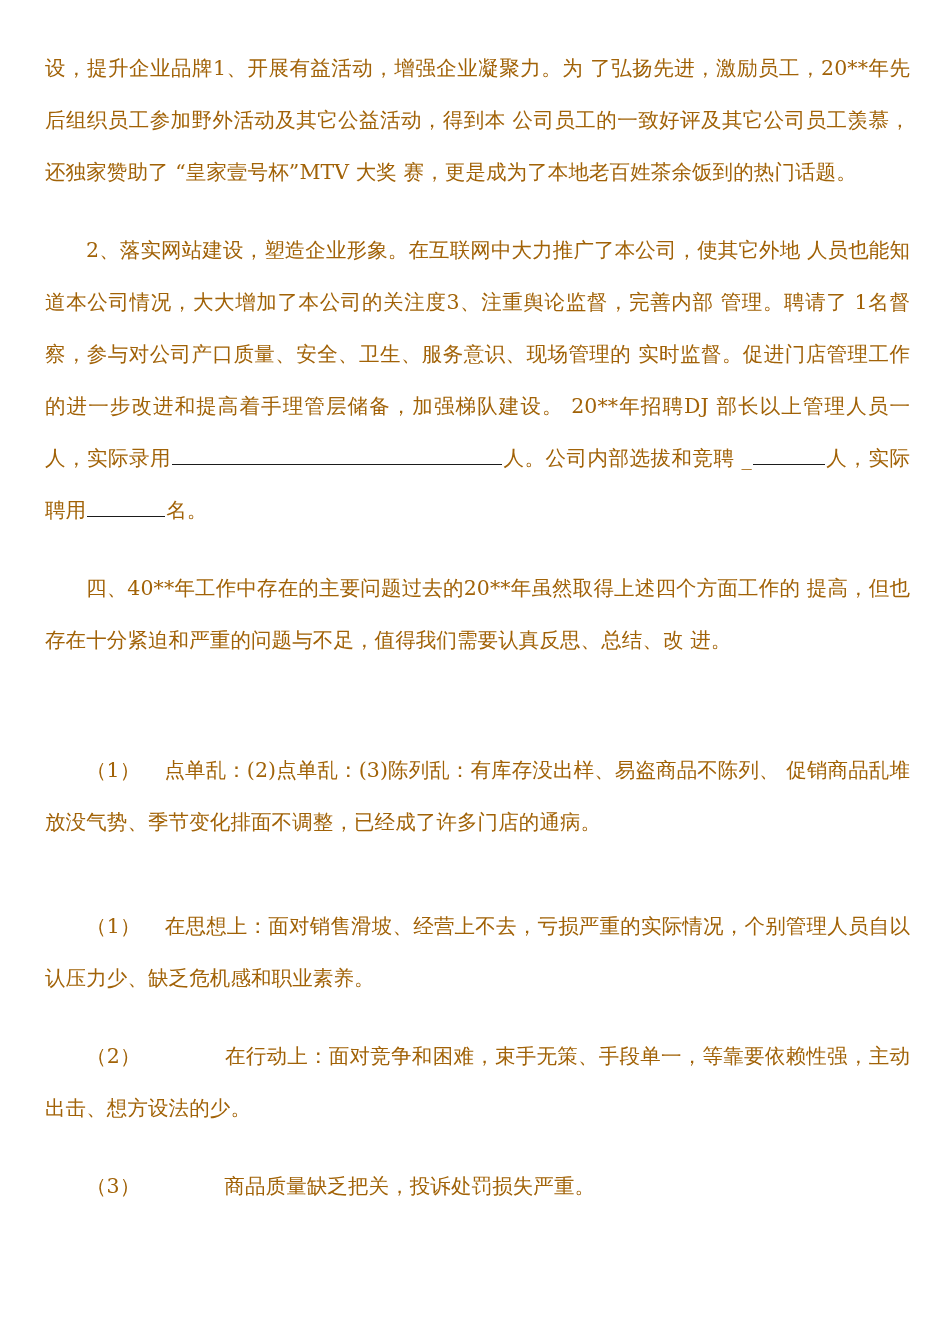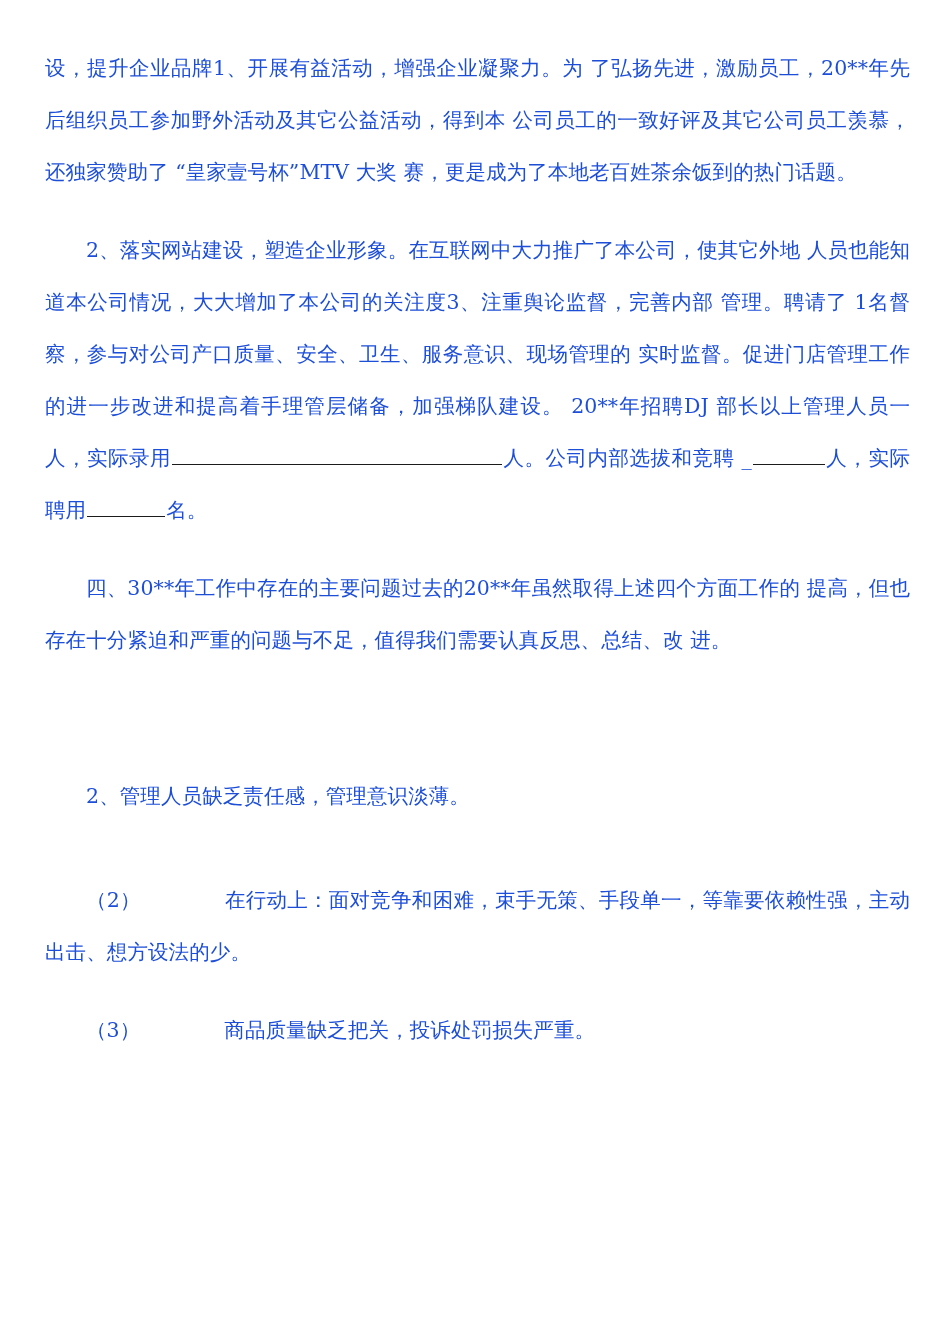--- a/index.html
+++ b/index.html
@@ -30,21 +30,21 @@
 
   
   .para {
     font-size: 20.5px;
     line-height: 52px;
     text-align: justify;
     text-justify: inter-character;
     margin: 0;
     letter-spacing: 0.1px;
     word-break: break-all;
-    color: #1d4ed8;
+    color: #a16207;
   }
 
   
   .para-block {
     text-align: justify;
     text-justify: inter-character;
   }
 
   
   .para-cont {
@@ -90,37 +90,38 @@
   <div class="doc-body">
 
     <p class="para para-cont para-block">设，提升企业品牌1、开展有益活动，增强企业凝聚力。为 了弘扬先进，激励员工，20**年先后组织员工参加野外活动及其它公益活动，得到本 公司员工的一致好评及其它公司员工羡慕，还独家赞助了 “皇家壹号杯”MTV 大奖 赛，更是成为了本地老百姓茶余饭到的热门话题。</p>
 
     <div class="gap"></div>
 
     <p class="para para-indent para-block"><span>2、落实网站建设，塑造企业形象。在互联网中大力推广了本公司，使其它外地 人员也能知道本公司情况，大大增加了本公司的关注度3、注重舆论监督，完善内部 管理。聘请了 1名督察，参与对公司产口质量、安全、卫生、服务意识、现场管理的 实时监督。促进门店管理工作的进一步改进和提高着手理管层储备，加强梯队建设。 20**年招聘DJ 部长以上管理人员一人，实际录用</span><span class="blank blank-xl"></span><span>人。公司内部选拔和竞聘 _</span><span class="blank blank-nm"></span><span>人，实际聘用</span><span class="blank blank-md"></span><span>名。</span></p>
 
     <div class="gap"></div>
 
-    <p class="para para-indent para-block">四、30**年工作中存在的主要问题过去的20**年虽然取得上述四个方面工作的 提高，但也存在十分紧迫和严重的问题与不足，值得我们需要认真反思、总结、改 进。</p>
+    <p class="para para-indent para-block">四、40**年工作中存在的主要问题过去的20**年虽然取得上述四个方面工作的 提高，但也存在十分紧迫和严重的问题与不足，值得我们需要认真反思、总结、改 进。</p>
 
     <div class="gap"></div>
 
 
     <div class="gap"></div>
 
 
     <div class="gap"></div>
 
+    <p class="para para-indent para-block"><span>（1）</span><span class="tabgap-sm"></span><span>点单乱：(2)点单乱：(3)陈列乱：有库存没出样、易盗商品不陈列、 促销商品乱堆放没气势、季节变化排面不调整，已经成了许多门店的通病。</span></p>
 
     <div class="gap"></div>
 
-    <p class="para para-indent">2、管理人员缺乏责任感，管理意识淡薄。</p>
 
     <div class="gap"></div>
 
+    <p class="para para-indent para-block"><span>（1）</span><span class="tabgap-sm"></span><span>在思想上：面对销售滑坡、经营上不去，亏损严重的实际情况，个别管理人员自以认压力少、缺乏危机感和职业素养。</span></p>
 
     <div class="gap"></div>
 
     <p class="para para-indent para-block"><span>（2）</span><span class="tabgap"></span><span>在行动上：面对竞争和困难，束手无策、手段单一，等靠要依赖性强，主动出击、想方设法的少。</span></p>
 
     <div class="gap"></div>
 
     <p class="para para-indent"><span>（3）</span><span class="tabgap"></span><span>商品质量缺乏把关，投诉处罚损失严重。</span></p>
 
   </div>

